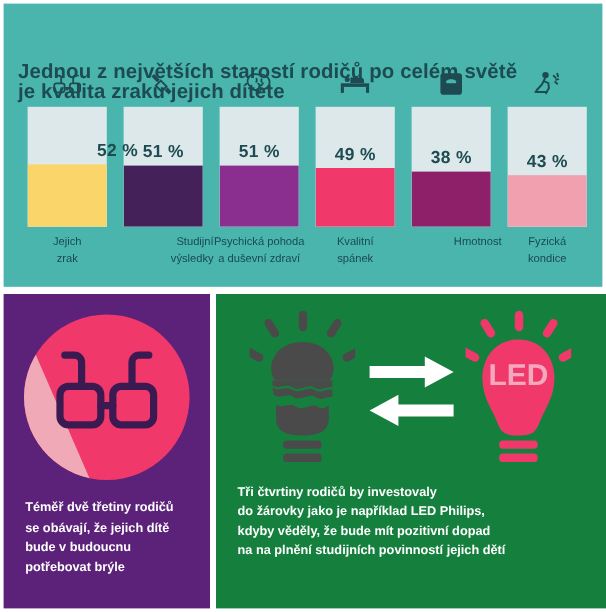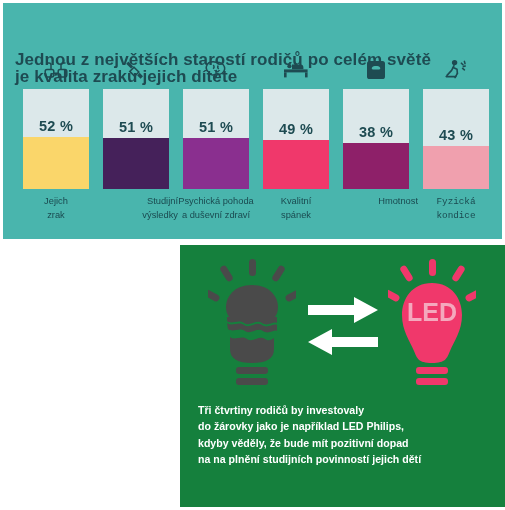--- a/index.html
+++ b/index.html
@@ -199,21 +199,21 @@
               <path d="M4 2 h2 a2 2 0 0 1 2 2 v4"></path>
               <path d="M22 2 h-2 a2 2 0 0 0 -2 2 v4"></path>
               <rect x="2.2" y="8.5" width="8.6" height="7.4" rx="1.8"></rect>
               <rect x="15.2" y="8.5" width="8.6" height="7.4" rx="1.8"></rect>
               <path d="M10.8 12.2 h4.4"></path>
             </svg>
           </div>
           <div class="bar-box" style="background: rgb(220, 232, 234);">
             <div class="bar-fill" style="height: 52px; background: rgb(250, 214, 106);"></div>
           </div>
-          <div class="bar-value" style="top: 65px;">52 %</div>
+          <div class="bar-value" style="top: 65px; padding-left: 42px;">52 %</div>
           <div class="bar-label" style="color: rgb(26, 74, 80);">Jejich
 zrak</div>
         </div>
         <div class="bar-col" style="left: 80px;">
           <div class="bar-icon">
             <svg width="22" height="22" viewBox="0 0 22 22" fill="currentColor">
               <path d="M3.4 2.6 L8.2 7.4 L6.0 9.6 L1.2 4.8 Z"></path>
               <path d="M9.0 8.2 L13.8 13.0 L9.6 17.2 L4.8 12.4 Z" fill="none" stroke="currentColor" stroke-width="1.6"></path>
               <path d="M14.6 13.8 L18.0 17.2 L15.6 19.8 L12.2 16.4 Z"></path>
               <path d="M16.0 4.0 l1.2 -1.2 M19.6 5.4 l1.4 -0.4 M17.4 7.6 l1.0 1.2"></path>
@@ -280,26 +280,46 @@
               <path d="M9.2 8.6 L13.0 10.2 L13.4 14.4"></path>
               <path d="M13.4 14.4 L11.0 18.6"></path>
               <path d="M2.2 17.6 h9.6"></path>
               <path d="M17.4 4.2 l1.6 1.6 M20.4 2.4 l0.6 2.2 M21.2 7.0 l-1.8 0.6 M18.6 9.4 l1.8 1.4"></path>
             </svg>
           </div>
           <div class="bar-box" style="background: rgb(220, 232, 234);">
             <div class="bar-fill" style="height: 43px; background: rgb(240, 160, 174);"></div>
           </div>
           <div class="bar-value" style="top: 74px;">43 %</div>
-          <div class="bar-label" style="color: rgb(26, 74, 80); font-family: Liberation Mono, monospace;">Fyzická
+          <div class="bar-label" style="color: rgb(26, 74, 80);">Fyzická
 kondice</div>
         </div>
       </div>
   </div>
 
+  <div class="purple-panel">
+    <div class="circle-wrap">
+      <div class="circle-base">
+        <div class="circle-wedge"></div>
+      </div>
+      <svg class="glasses-svg" viewBox="0 0 98 80">
+        <g fill="none" stroke="#3b1a52" stroke-width="6" stroke-linecap="round" stroke-linejoin="round">
+          <path d="M14 8 h8 a6 6 0 0 1 6 6 v18"></path>
+          <path d="M84 8 h-8 a6 6 0 0 0 -6 6 v18"></path>
+          <rect x="10" y="34" width="34" height="32" rx="7"></rect>
+          <rect x="54" y="34" width="34" height="32" rx="7"></rect>
+          <path d="M44 50 h10"></path>
+        </g>
+      </svg>
+    </div>
+    <div class="purple-text">Téměř dvě třetiny rodičů
+se obávají, že jejich dítě
+bude v budoucnu
+potřebovat brýle</div>
+  </div>
 
   <div class="blue-panel">
     <div class="bulbs">
 
       <svg class="bulb-old" width="88" height="128" viewBox="0 0 88 128">
         <g fill="#4a4a4a">
           <rect x="41" y="0" width="7" height="17" rx="3.5"></rect>
           <rect x="15" y="6" width="7" height="17" rx="3.5" transform="rotate(-32 18.5 14.5)"></rect>
           <rect x="67" y="6" width="7" height="17" rx="3.5" transform="rotate(32 70.5 14.5)"></rect>
           <rect x="0" y="28" width="7" height="17" rx="3.5" transform="rotate(-62 3.5 36.5)"></rect>

